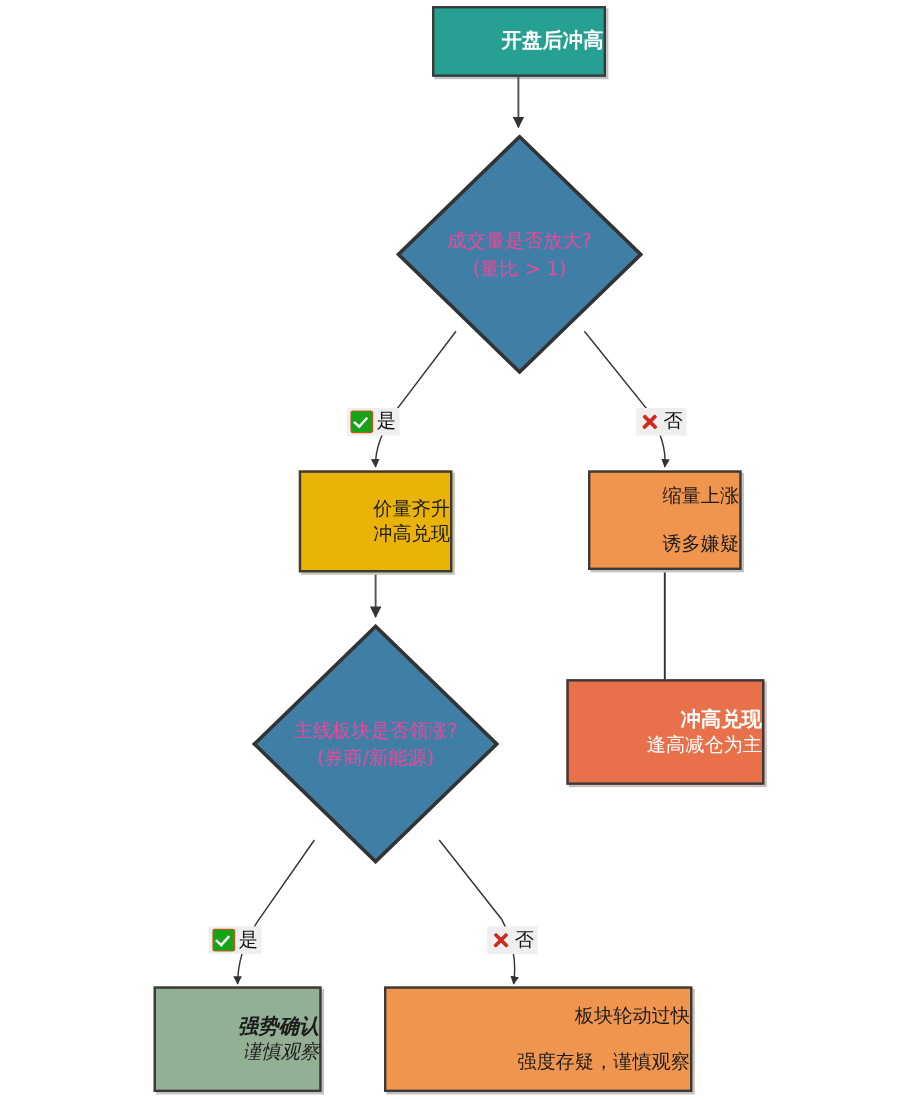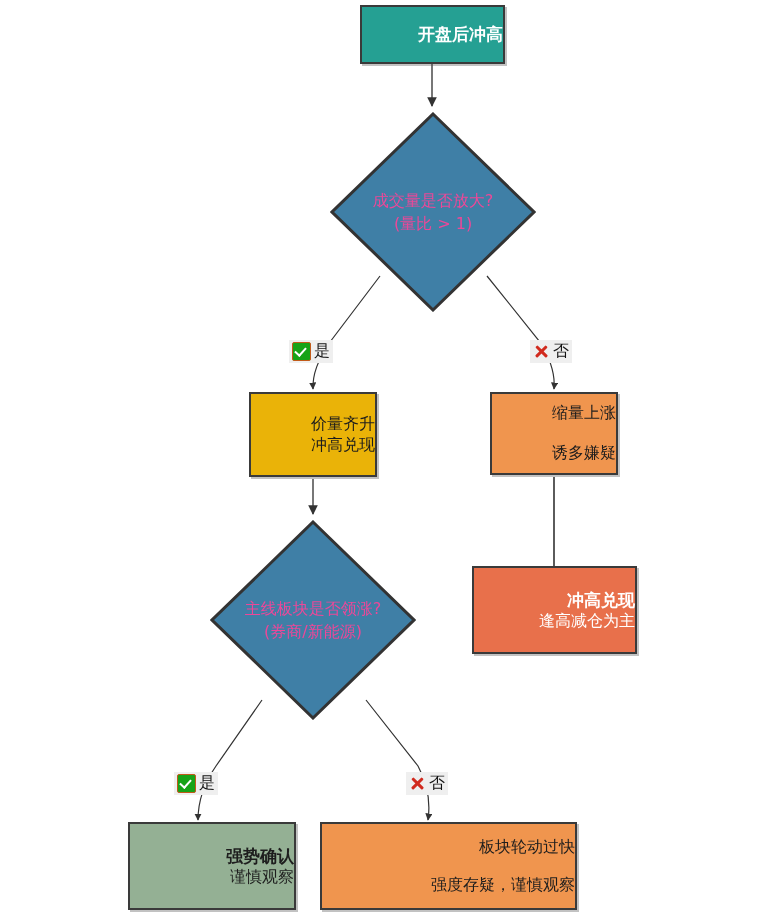--- a/index.html
+++ b/index.html
@@ -222,21 +222,21 @@
   <div class="edge-label" style="left:174px; top:772px;">
     <span class="glyph check"></span>
     <span>是</span>
   </div>
 
   <div class="edge-label" style="left:406px; top:772px;">
     <span class="glyph cross"></span>
     <span>否</span>
   </div>
 
-  <div class="node n-green" style="left:128px; top:822px; width:168px; height:88px;">
+  <div class="node n-green" style="left:128px; top:822px; width:140px; height:88px;font-style:italic;">
     <span class="ln b">强势确认</span>
     <span class="ln">谨慎观察</span>
   </div>
 
   <div class="node n-orange" style="left:320px; top:822px; width:257px; height:88px;gap:17px;">
     <span class="ln">板块轮动过快</span>
     <span class="ln">强度存疑，谨慎观察</span>
   </div>
 
 </div>

